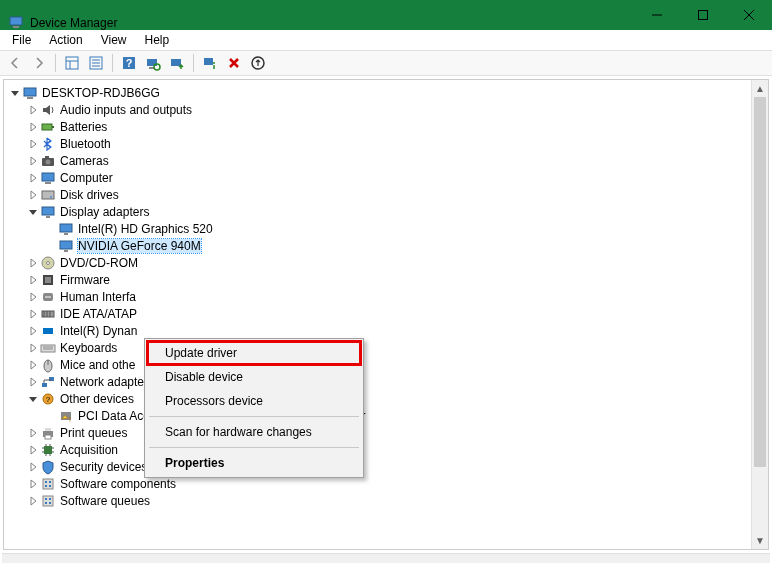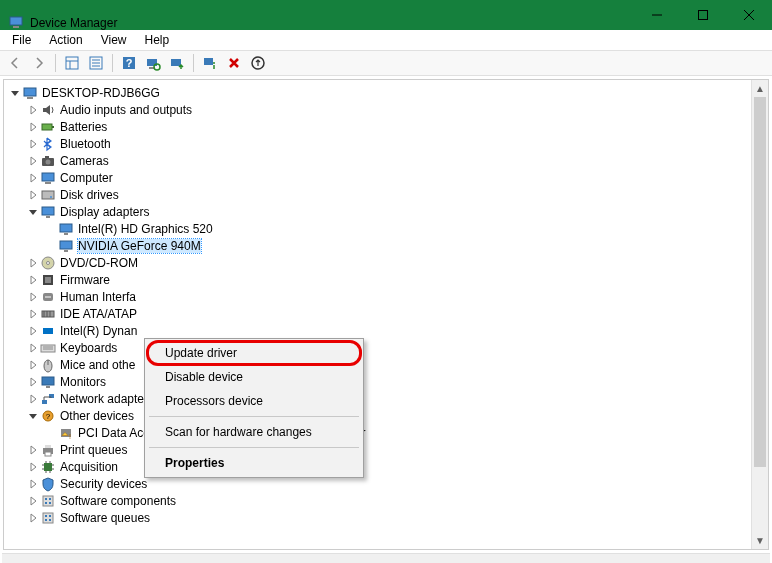--- a/index.html
+++ b/index.html
@@ -123,21 +123,20 @@
   }
   .cm-item.sep {
     padding: 0; margin: 3px 2px;
     border-top: 1px solid #c8c8c8;
     height: 0;
   }
   .cm-item.bold { font-weight: bold; }
   .cm-item.highlighted {
     outline: 3px solid #e80000;
     outline-offset: -2px;
-    border-radius: 11px;
   }
   
   .scrollbar-v {
     position: absolute;
     right: 0; top: 0;
     width: 17px; height: 100%;
     background: #f0f0f0;
     border-left: 1px solid #e0e0e0;
     display: flex; flex-direction: column;
   }
@@ -477,33 +476,20 @@
         <span class="chevron">
           <svg width="10" height="10">
             <path d="M3 1 L8 5 L3 9 Z" fill="none" stroke="#808080"></path>
           </svg>
         </span>
         <span class="node-icon"><svg viewBox="0 0 16 16" width="16" height="16">
             <ellipse cx="8" cy="9" rx="4" ry="6" fill="#ccc" stroke="#666"></ellipse>
             <line x1="8" y1="3" x2="8" y2="8" stroke="#666"></line>
           </svg></span>
         <span class="node-label">Mice and othe</span>
-      </div>
-      <div class="tree-row">
-        <span class="indent" style="width: 18px;"></span>
-        <span class="chevron">
-          <svg width="10" height="10">
-            <path d="M3 1 L8 5 L3 9 Z" fill="none" stroke="#808080"></path>
-          </svg>
-        </span>
-        <span class="node-icon"><svg viewBox="0 0 16 16" width="16" height="16">
-            <rect x="2" y="3" width="12" height="8" fill="#3a7ab8" stroke="#2a5a8a"></rect>
-            <rect x="6" y="12" width="4" height="2" fill="#888"></rect>
-          </svg></span>
-        <span class="node-label">Monitors</span>
       </div>
       <div class="tree-row">
         <span class="indent" style="width: 18px;"></span>
         <span class="chevron">
           <svg width="10" height="10">
             <path d="M3 1 L8 5 L3 9 Z" fill="none" stroke="#808080"></path>
           </svg>
         </span>
         <span class="node-icon"><svg viewBox="0 0 16 16" width="16" height="16">
             <rect x="2" y="9" width="5" height="4" fill="#3a7ab8"></rect>

